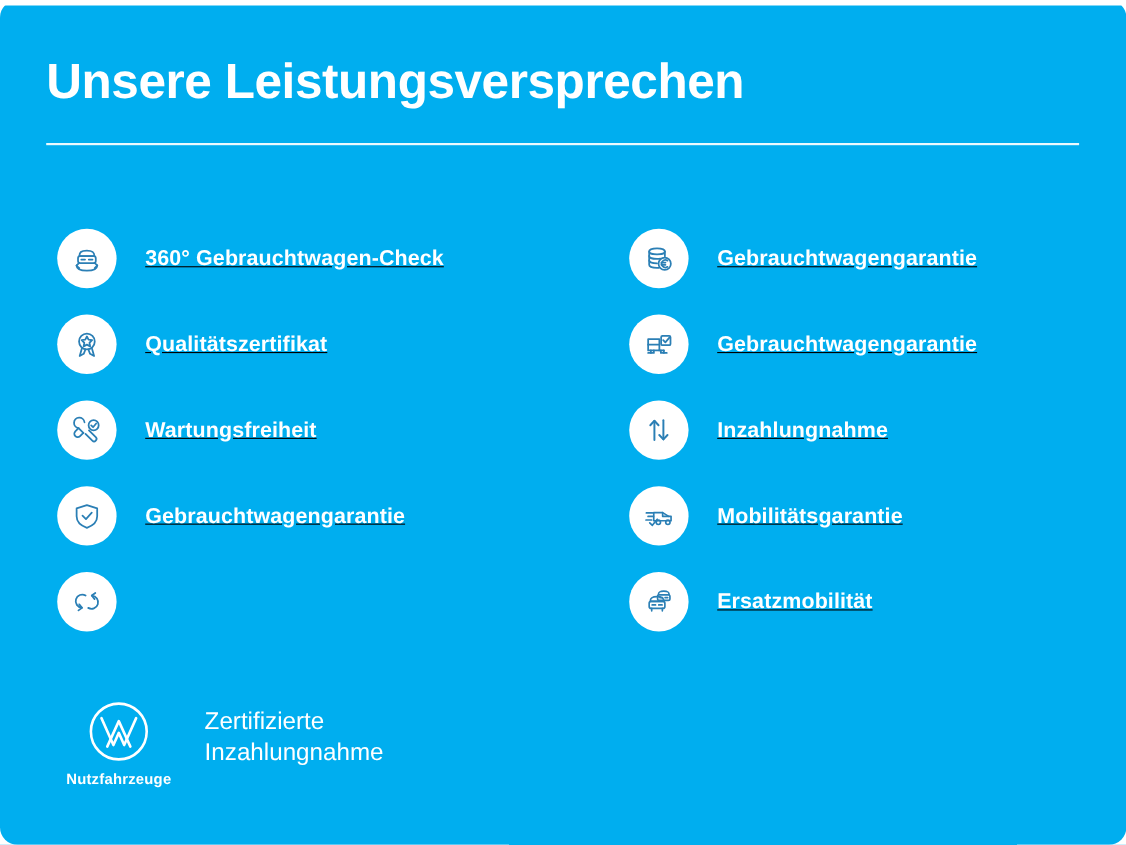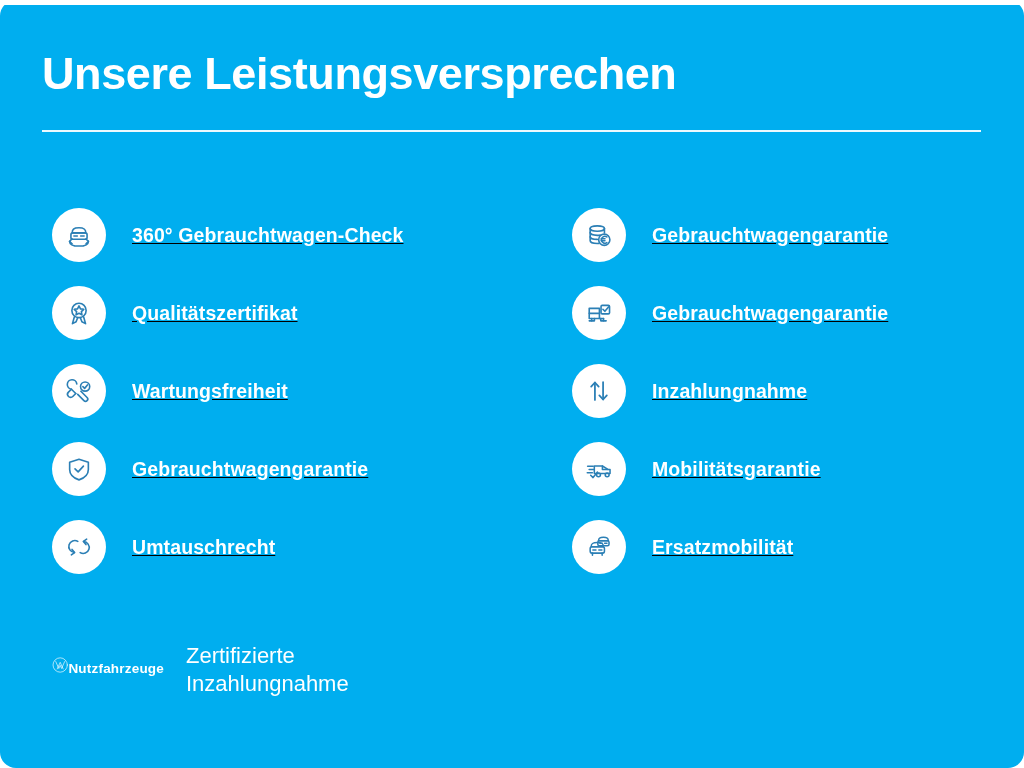--- a/index.html
+++ b/index.html
@@ -98,21 +98,21 @@
   #footer {
     position: absolute;
     left: 52px;
     top: 636px;
     display: flex;
     align-items: flex-start;
   }
   #vw-logo-block {
     width: 112px;
     display: flex;
-    flex-direction: row;
+    flex-direction: column;
     align-items: center;
   }
   #vw-logo {
     width: 58px;
     height: 58px;
   }
   #vw-wordmark {
     margin-top: 7px;
     font-size: 13.5px;
     font-weight: bold;
@@ -195,21 +195,20 @@
 
       <div class="feature-row">
         <div class="icon-badge">
           <svg viewBox="0 0 40 40" fill="none" stroke="#2b7fb5" stroke-width="1.9" stroke-linecap="round" stroke-linejoin="round">
             <path d="M18.6 13.4 A7 7 0 1 0 14.6 26.4"></path>
             <path d="M11.8 22.8 L14.8 26.6 L11 29.3"></path>
             <path d="M21.4 26.6 A7 7 0 1 0 25.4 13.6"></path>
             <path d="M28.2 17.2 L25.2 13.4 L29 10.7"></path>
           </svg>
         </div>
-        <div class="feature-label">Umtauschrecht</div>
       </div>
 
     </div>
 
     <div class="column" id="col-right">
 
       <div class="feature-row">
         <div class="icon-badge">
           <svg viewBox="0 0 40 40" fill="none" stroke="#2b7fb5" stroke-width="1.9" stroke-linecap="round" stroke-linejoin="round">
             <ellipse cx="18" cy="12.4" rx="8.4" ry="3.2"></ellipse>

